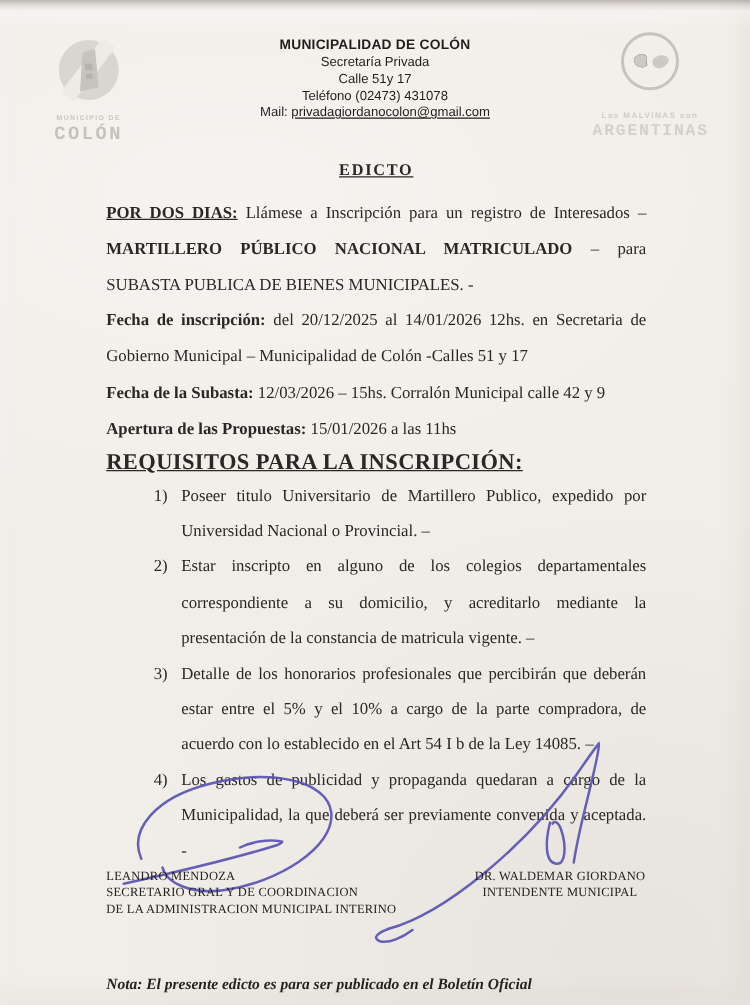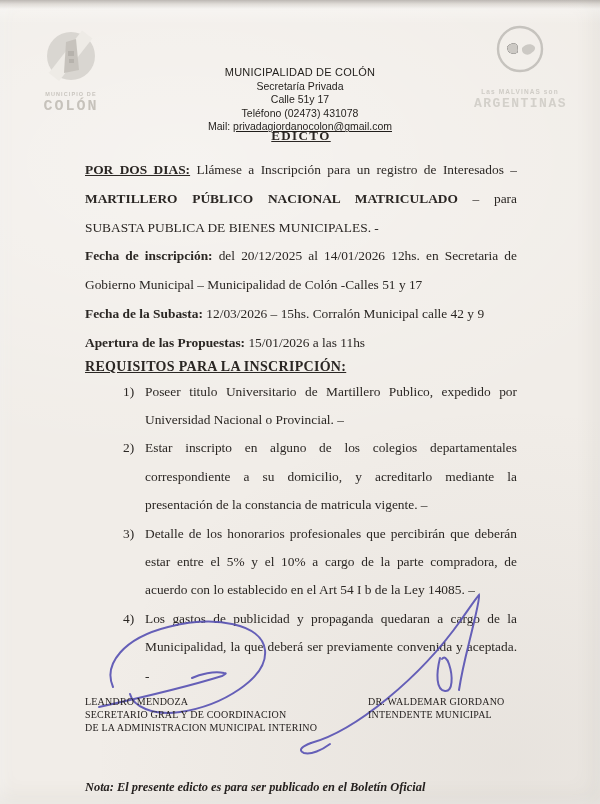--- a/index.html
+++ b/index.html
@@ -29,51 +29,51 @@
   .logo-right{position:absolute;left:474px;top:25px;width:92px;text-align:center;}
   .logo-cap-small{font-family:"Liberation Sans","DejaVu Sans",sans-serif;font-size:5.5px;font-weight:700;letter-spacing:1.1px;color:#c9c5bf;margin-top:3px;}
   .logo-cap-large{font-family:Liberation Mono, monospace;font-size:15px;font-weight:700;letter-spacing:2px;color:#c6c2bb;margin-top:1px;}
   .logo-right .logo-cap-small{font-size:6.5px;color:#cfccc6;margin-top:9px;}
   .logo-right .logo-cap-large{font-size:13px;letter-spacing:1.5px;color:#d3d0ca;}
   .header-center{
     position:absolute;left:140px;width:320px;top:30px;text-align:center;
     font-family:"Liberation Sans","DejaVu Sans",sans-serif;
     font-size:10.5px;line-height:13.6px;color:#211e1b;
   }
-  .header-center .org{font-weight:400;font-size:11px;letter-spacing:0.2px;margin-top:36px;}
+  .header-center .org{font-weight:700;font-size:11px;letter-spacing:0.2px;}
   .mail-link{text-decoration:underline;}
   
   .content{position:absolute;left:85px;width:432px;top:128px;}
   .doc-title{
     text-align:center;font-weight:700;font-size:13px;letter-spacing:1.4px;
     text-decoration:underline;margin:0 0 12px 0;
   }
   .doc-subtitle{
     text-align:center;font-weight:700;font-size:13.5px;letter-spacing:0.5px;
     text-decoration:underline;margin:0 0 13px 0;
   }
   .para{margin:0;font-size:13.4px;line-height:28.8px;text-align:justify;}
   .lead-label{font-weight:700;text-decoration:underline;}
   .bold{font-weight:700;}
   .req-heading{
-    font-weight:700;font-size:14px;text-decoration:underline;letter-spacing:0.3px;
+    font-weight:700;font-size:18px;text-decoration:underline;letter-spacing:0.3px;
     margin:1px 0 3px 0;
   }
   .req-list{margin:0;}
   .req-item{display:flex;margin:0 0 0 38px;font-size:13.4px;line-height:28.4px;}
   .req-num{width:22px;flex:0 0 22px;}
   .req-text{flex:1;text-align:justify;}
   
   .sig-svg{position:absolute;left:0;top:0;pointer-events:none;}
   .sig-label{
     position:absolute;font-weight:400;font-size:10px;line-height:13.2px;
     letter-spacing:0.2px;color:#262220;
   }
   .sig-label.left{left:85px;top:695px;}
-  .sig-label.right{left:368px;top:695px;width:160px;}
+  .sig-label.right{left:368px;top:695px;width:160px;text-align:center;}
   
   .footnote{
     position:absolute;left:85px;top:768px;width:460px;
     font-size:12.4px;font-weight:700;font-style:italic;color:#262220;
   }
   .footnote .nota{}
 </style>
 </head>
 <body>
 

